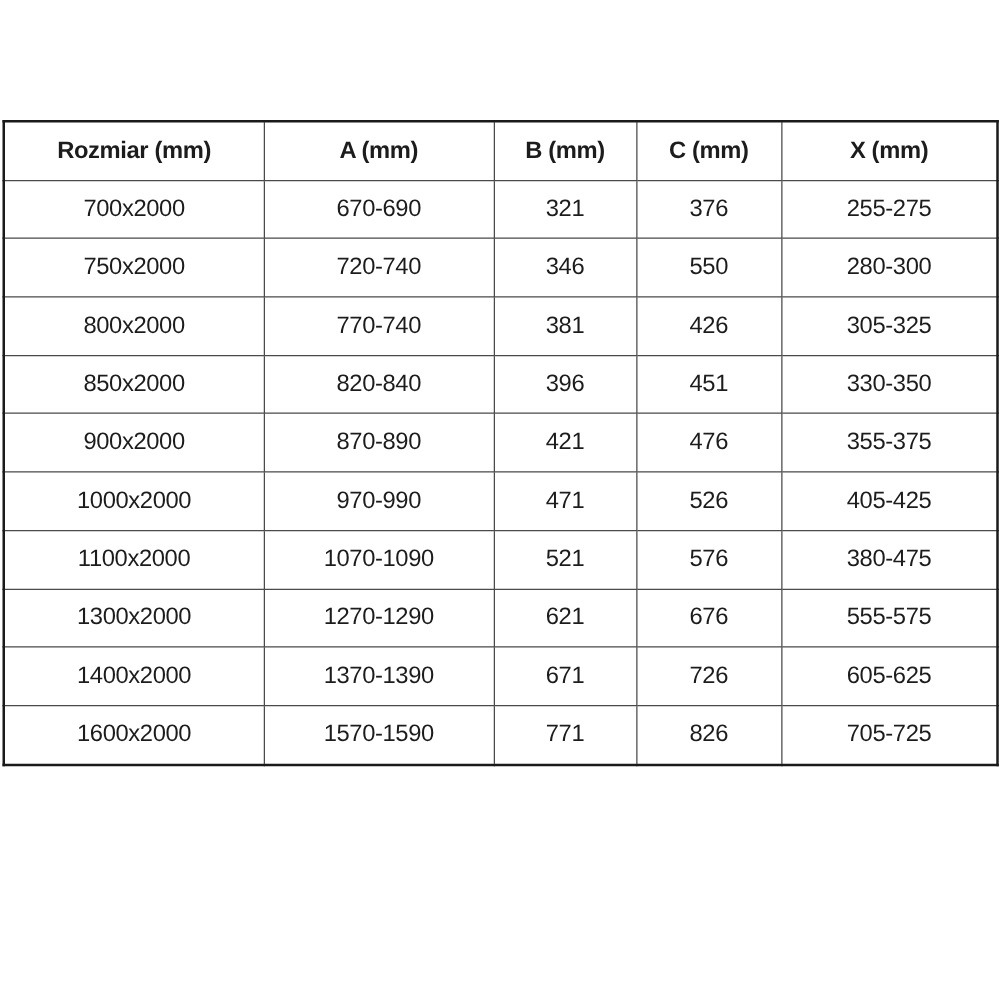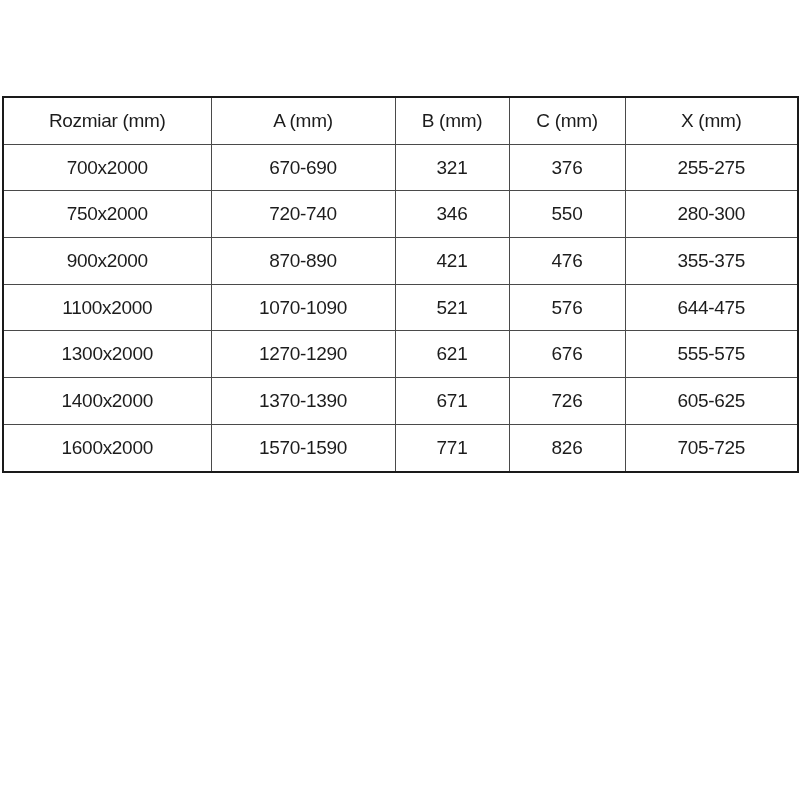--- a/index.html
+++ b/index.html
@@ -32,21 +32,21 @@
     vertical-align: middle;
     height: 45.7px;
     padding: 0;
     color: #1c1c1c;
     font-size: 19px;
     letter-spacing: -0.3px;
     white-space: nowrap;
     overflow: hidden;
   }
   table.spec th {
-    font-weight: normal;
+    font-weight: bold;
   }
   col.c0 { width: 208px; }
   col.c1 { width: 184px; }
   col.c2 { width: 114px; }
   col.c3 { width: 116px; }
   col.c4 { width: 173px; }
 </style>
 </head>
 <body>
 
@@ -77,32 +77,53 @@
         <td>255-275</td>
       </tr>
       <tr>
         <td>750x2000</td>
         <td>720-740</td>
         <td>346</td>
         <td>550</td>
         <td>280-300</td>
       </tr>
       <tr>
+        <td>800x2000</td>
+        <td>770-740</td>
+        <td>381</td>
+        <td>426</td>
+        <td>305-325</td>
+      </tr>
+      <tr>
+        <td>850x2000</td>
+        <td>820-840</td>
+        <td>396</td>
+        <td>451</td>
+        <td>330-350</td>
+      </tr>
+      <tr>
         <td>900x2000</td>
         <td>870-890</td>
         <td>421</td>
         <td>476</td>
         <td>355-375</td>
       </tr>
       <tr>
+        <td>1000x2000</td>
+        <td>970-990</td>
+        <td>471</td>
+        <td>526</td>
+        <td>405-425</td>
+      </tr>
+      <tr>
         <td>1100x2000</td>
         <td>1070-1090</td>
         <td>521</td>
         <td>576</td>
-        <td>644-475</td>
+        <td>380-475</td>
       </tr>
       <tr>
         <td>1300x2000</td>
         <td>1270-1290</td>
         <td>621</td>
         <td>676</td>
         <td>555-575</td>
       </tr>
       <tr>
         <td>1400x2000</td>

